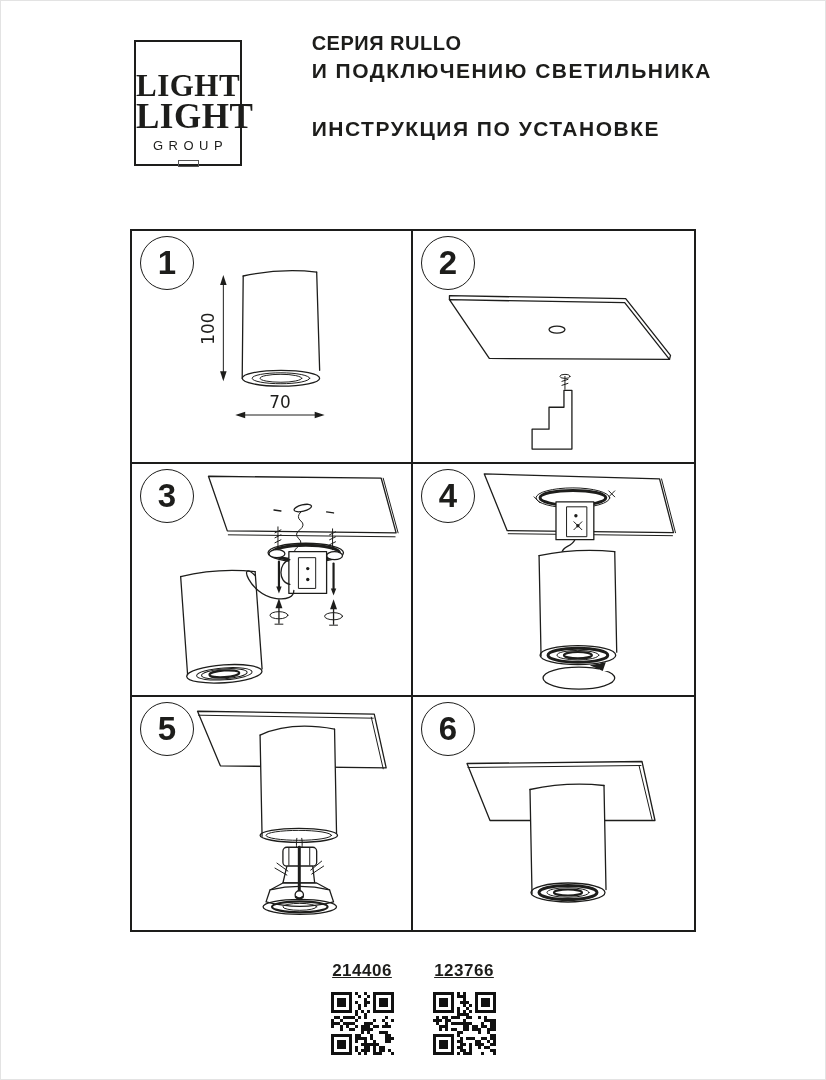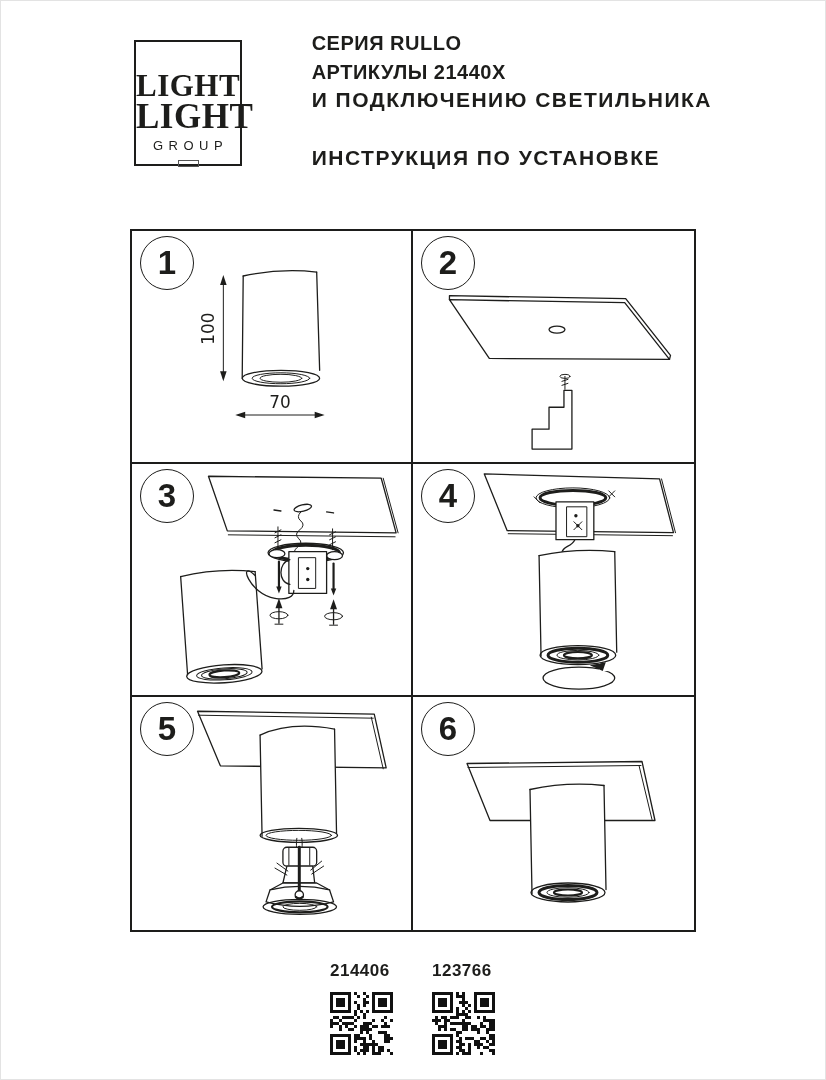--- a/index.html
+++ b/index.html
@@ -40,21 +40,21 @@
   .diagram{position:absolute;left:0;top:0;width:100%;height:100%;}
   .ln{fill:none;stroke:#1d1d1b;stroke-width:1.3;stroke-linecap:round;stroke-linejoin:round;}
   .thin{stroke-width:1;}
   .mid{stroke-width:2.2;}
   .bold{stroke-width:3;}
   .wfill{fill:#fff;}
   .solid{fill:#1d1d1b;stroke:none;}
   .dim-label{font-family:"DejaVu Sans","Liberation Sans",sans-serif;font-size:17px;fill:#1d1d1b;}
 
   
-  .qr-group{position:absolute;top:961px;width:64px;}
+  .qr-group{position:absolute;top:961px;width:64px;text-align:center;text-decoration:underline;}
   .qr-label{font-size:17px;font-weight:bold;letter-spacing:.5px;}
   .qr-svg-holder{margin-top:11px;line-height:0;}
 </style>
 </head>
 <body>
 
 <div class="page">
 
   <div class="logo-box">
     <div class="logo-light">LIGHT</div>
@@ -62,21 +62,20 @@
     <div class="logo-group">GROUP</div>
     <div class="logo-flag">
       <span class="fg"></span>
       <span class="fw"></span>
       <span class="fr"></span>
     </div>
   </div>
 
   <div class="header-text">
     <div class="hdr-series">СЕРИЯ RULLO</div>
-    <div class="hdr-series">АРТИКУЛЫ 21440X</div>
     <div class="hdr-title">И ПОДКЛЮЧЕНИЮ СВЕТИЛЬНИКА</div>
     <div class="hdr-title first">ИНСТРУКЦИЯ ПО УСТАНОВКЕ</div>
   </div>
 
   <div class="grid">
 
     <div class="cell">
       <div class="step-badge">
         <span>1</span>
       </div>

